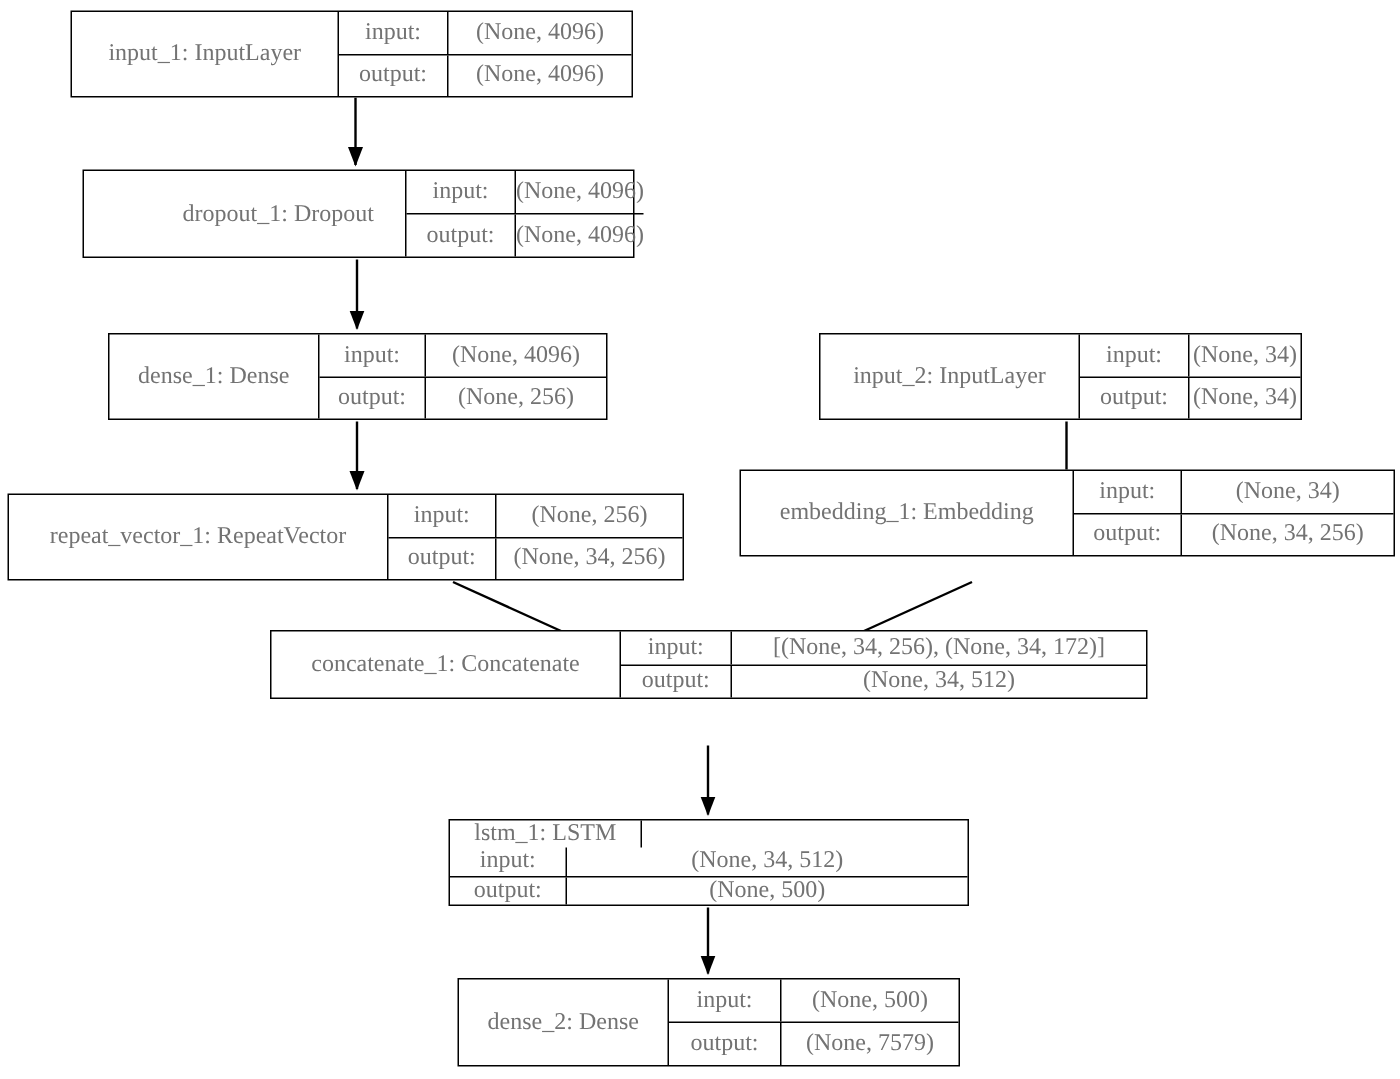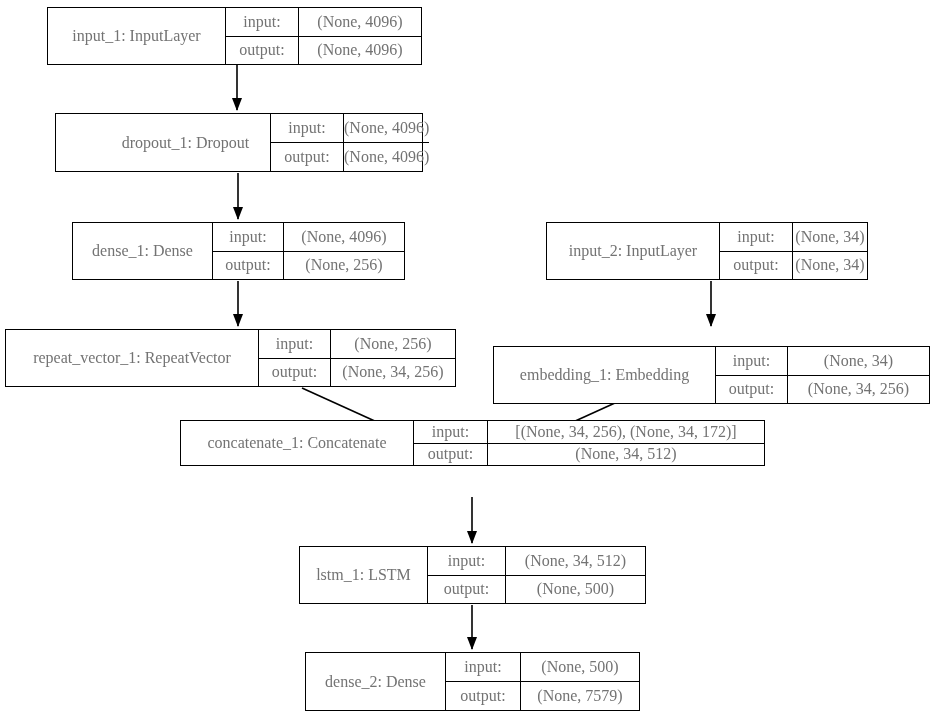--- a/index.html
+++ b/index.html
@@ -57,25 +57,25 @@
   .n1 { left: 47px;  top: 7px;   width: 375px; height: 58px; }
   .n1 .title { width: 178px; }  .n1 .lbl { width: 73px; }
   .n2 { left: 55px;  top: 113px; width: 368px; height: 59px; padding-left: 45px; }
   .n2 .title { width: 170px; }  .n2 .lbl { width: 73px; }
   .n3 { left: 72px;  top: 222px; width: 333px; height: 58px; }
   .n3 .title { width: 140px; }  .n3 .lbl { width: 71px; }
   .n4 { left: 5px;   top: 329px; width: 451px; height: 58px; }
   .n4 .title { width: 253px; }  .n4 .lbl { width: 72px; }
   .n5 { left: 506px; top: 222px; width: 322px; height: 58px; margin-left: 40px; }
   .n5 .title { width: 173px; }  .n5 .lbl { width: 73px; }
-  .n6 { left: 493px; top: 346px; width: 437px; height: 58px; }
+  .n6 { left: 493px; top: 313px; width: 437px; height: 58px; }
   .n6 .title { width: 222px; }  .n6 .lbl { width: 72px; }
   .n7 { left: 180px; top: 420px; width: 585px; height: 46px; justify-content: flex-end; }
   .n7 .title { width: 233px; }  .n7 .lbl { width: 74px; }
-  .n8 { left: 299px; top: 546px; width: 347px; height: 58px; }
+  .n8 { left: 299px; top: 546px; width: 347px; height: 58px; flex-direction: column; }
   .n8 .title { width: 128px; }  .n8 .lbl { width: 78px; }
   .n9 { left: 305px; top: 652px; width: 335px; height: 59px; }
   .n9 .title { width: 140px; }  .n9 .lbl { width: 75px; }
 </style>
 </head>
 <body>
 
 <div id="canvas">
 
   <svg id="edges-svg" viewBox="0 0 933 719" xmlns="http://www.w3.org/2000/svg">

